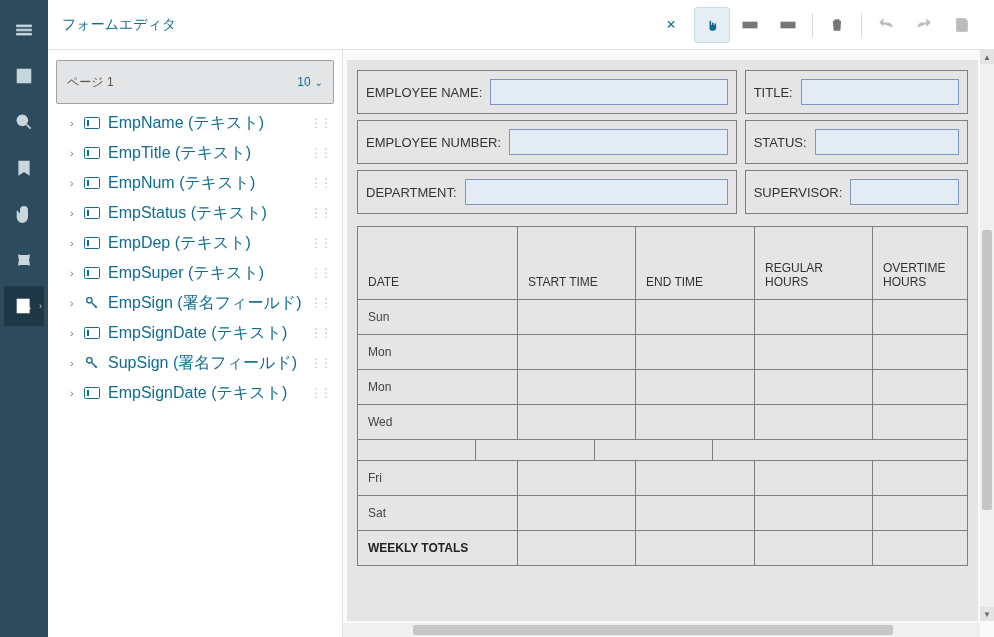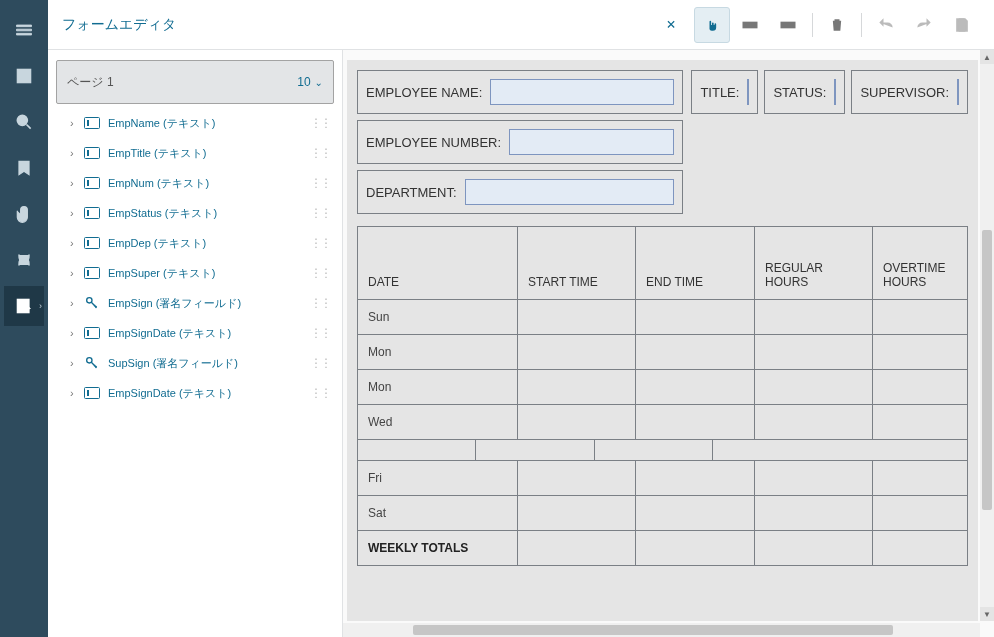--- a/index.html
+++ b/index.html
@@ -160,21 +160,21 @@
     margin-right: 8px;
     position: relative;
   }
   .field-icon.text::after {
     content: "";
     position: absolute;
     left: 2px; top: 2px;
     width: 1.5px; height: 6px;
     background: #116c91;
   }
-  .field-label { flex: 1; font-size: 11px; }
+  .field-label { flex: 1; font-size: 16px; }
   .field-grip {
     color: #bbb;
     font-size: 12px;
     letter-spacing: -2px;
     cursor: grab;
   }
   .canvas-wrap {
     flex: 1;
     position: relative;
     background: #fafafa;
@@ -185,21 +185,21 @@
     left: 4px; top: 10px; right: 16px; bottom: 16px;
     background: #e5e5e5;
     overflow: hidden;
   }
   .form-top {
     padding: 10px 10px 6px;
     display: flex;
     gap: 8px;
   }
   .form-col-left { flex: 1.02; display: flex; flex-direction: column; gap: 6px; }
-  .form-col-right { flex: 0.6; display: flex; gap: 6px; }
+  .form-col-right { flex: 0.6; display: flex; flex-direction: column; gap: 6px; }
   .form-cell {
     border: 1px solid #7a7f85;
     height: 44px;
     display: flex;
     align-items: center;
     padding: 0 8px;
     gap: 8px;
   }
   .form-cell-label {
     font-size: 13px;

